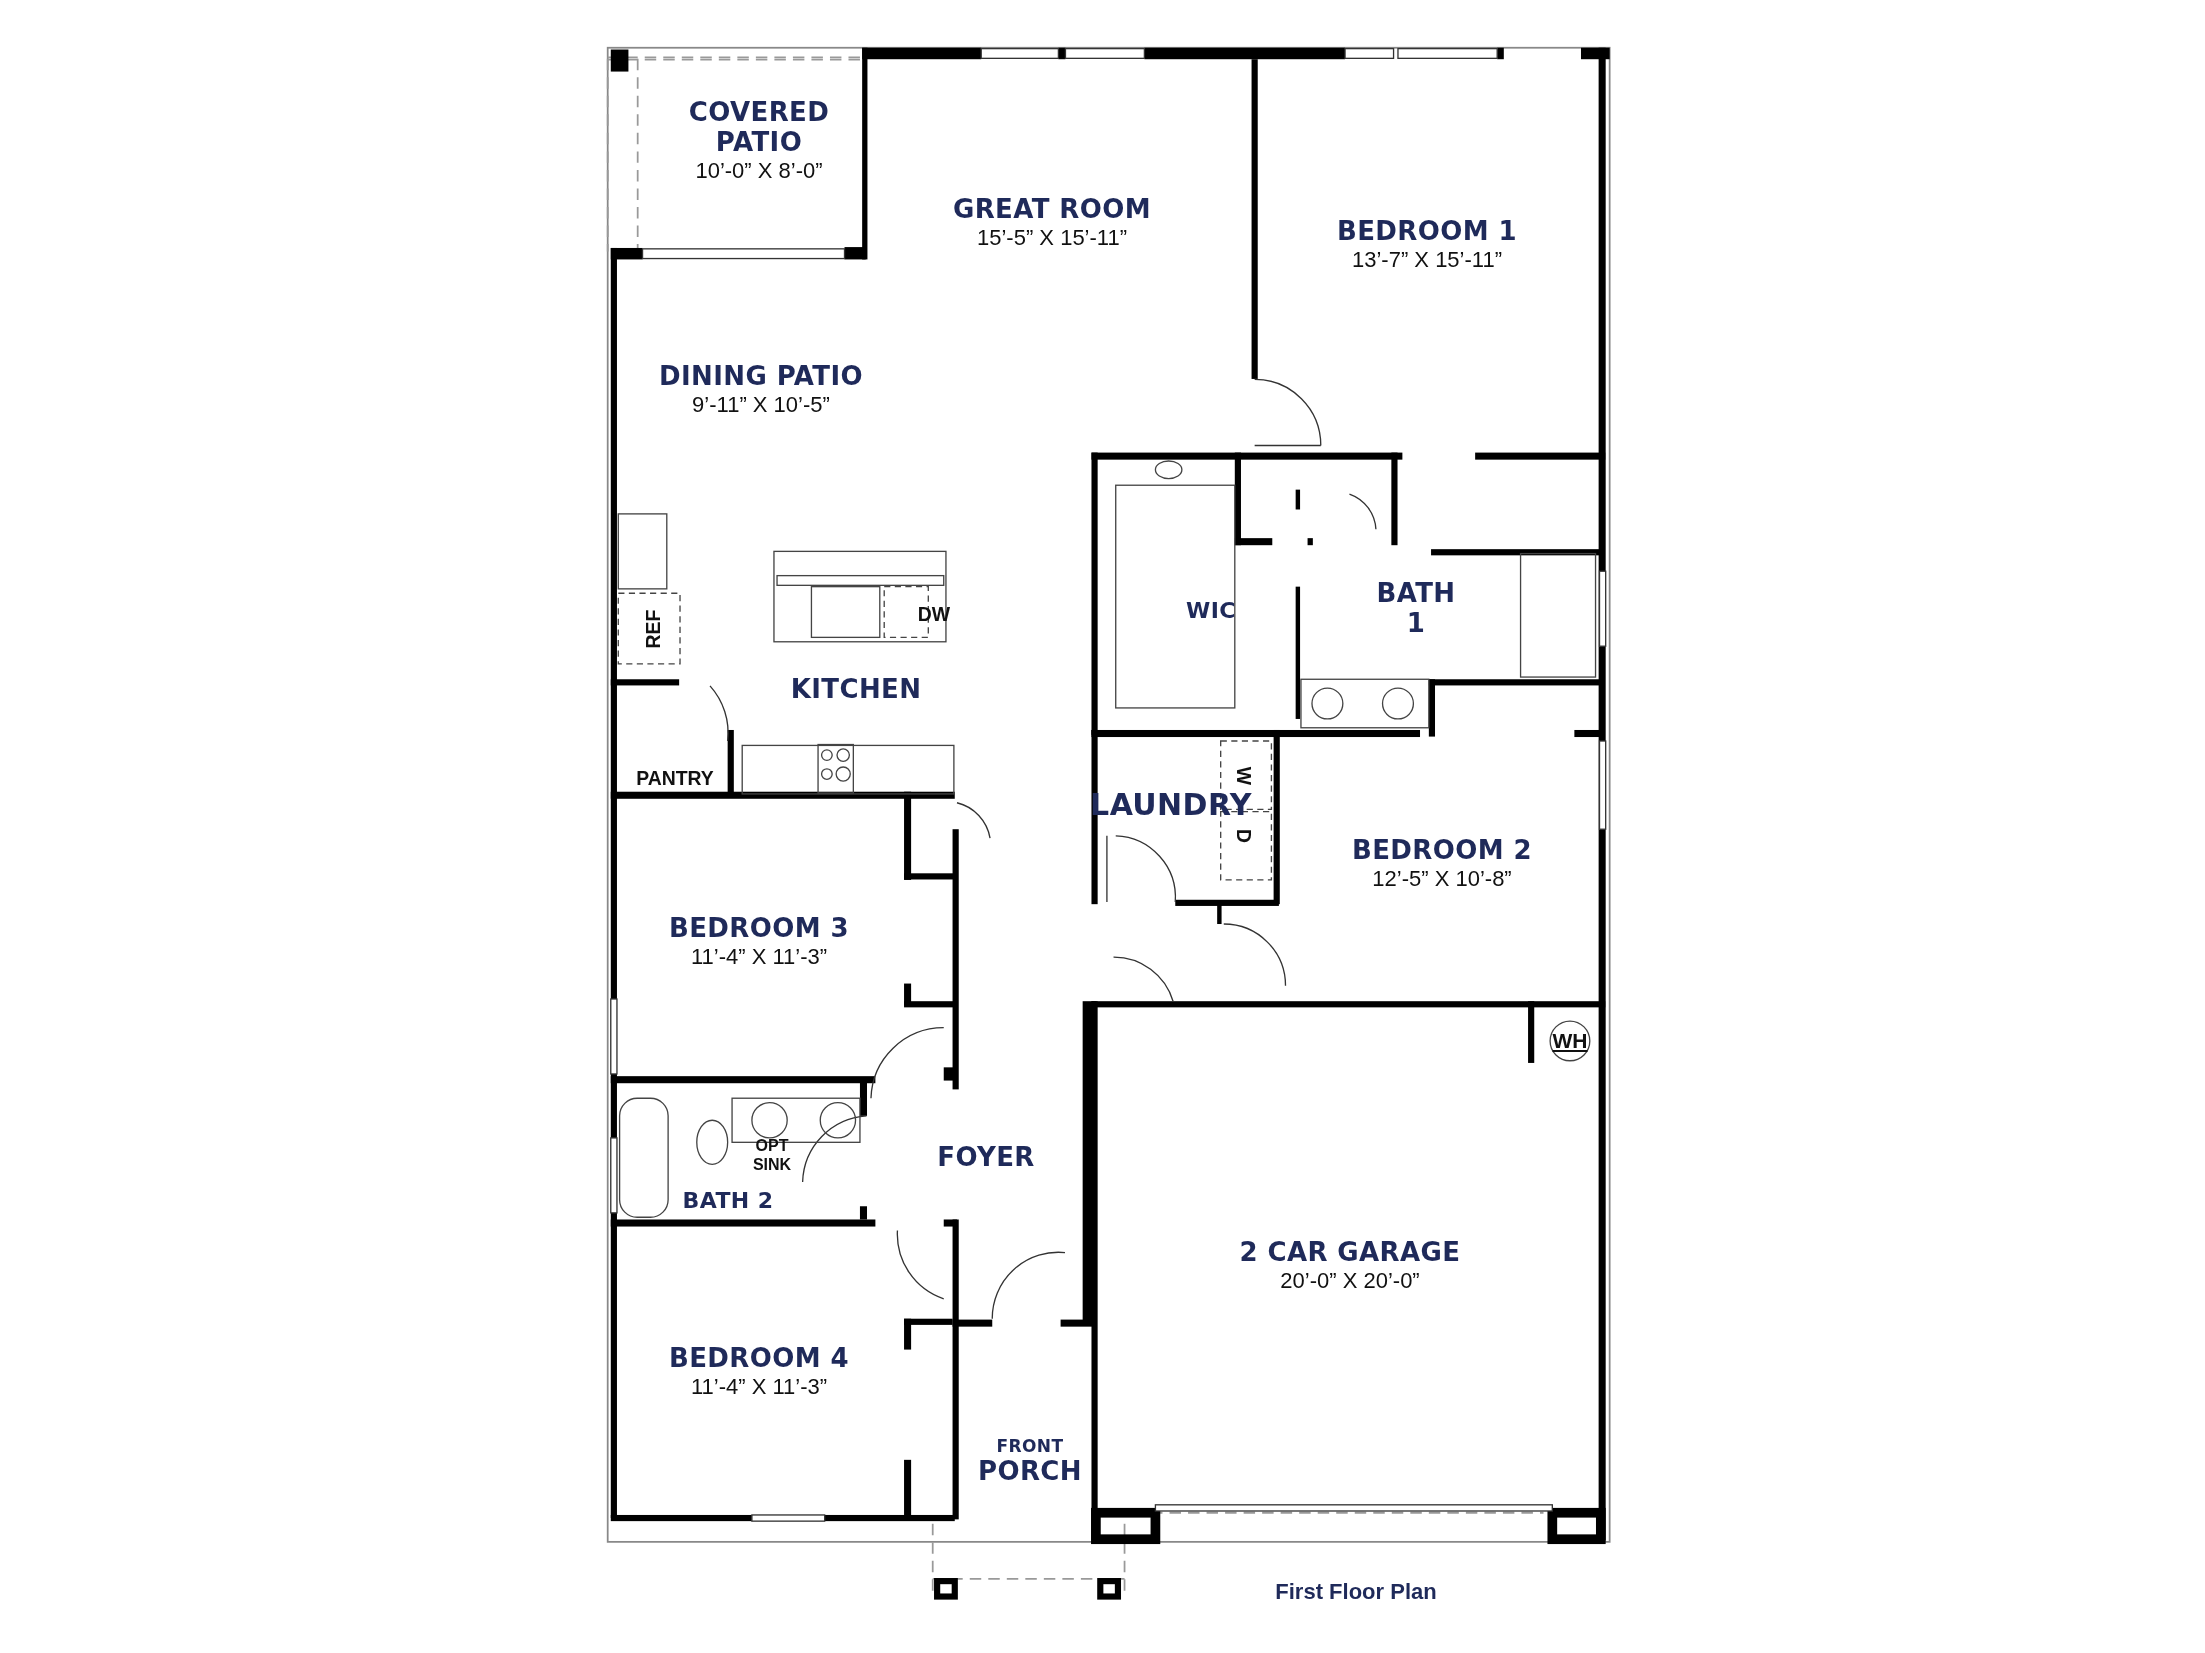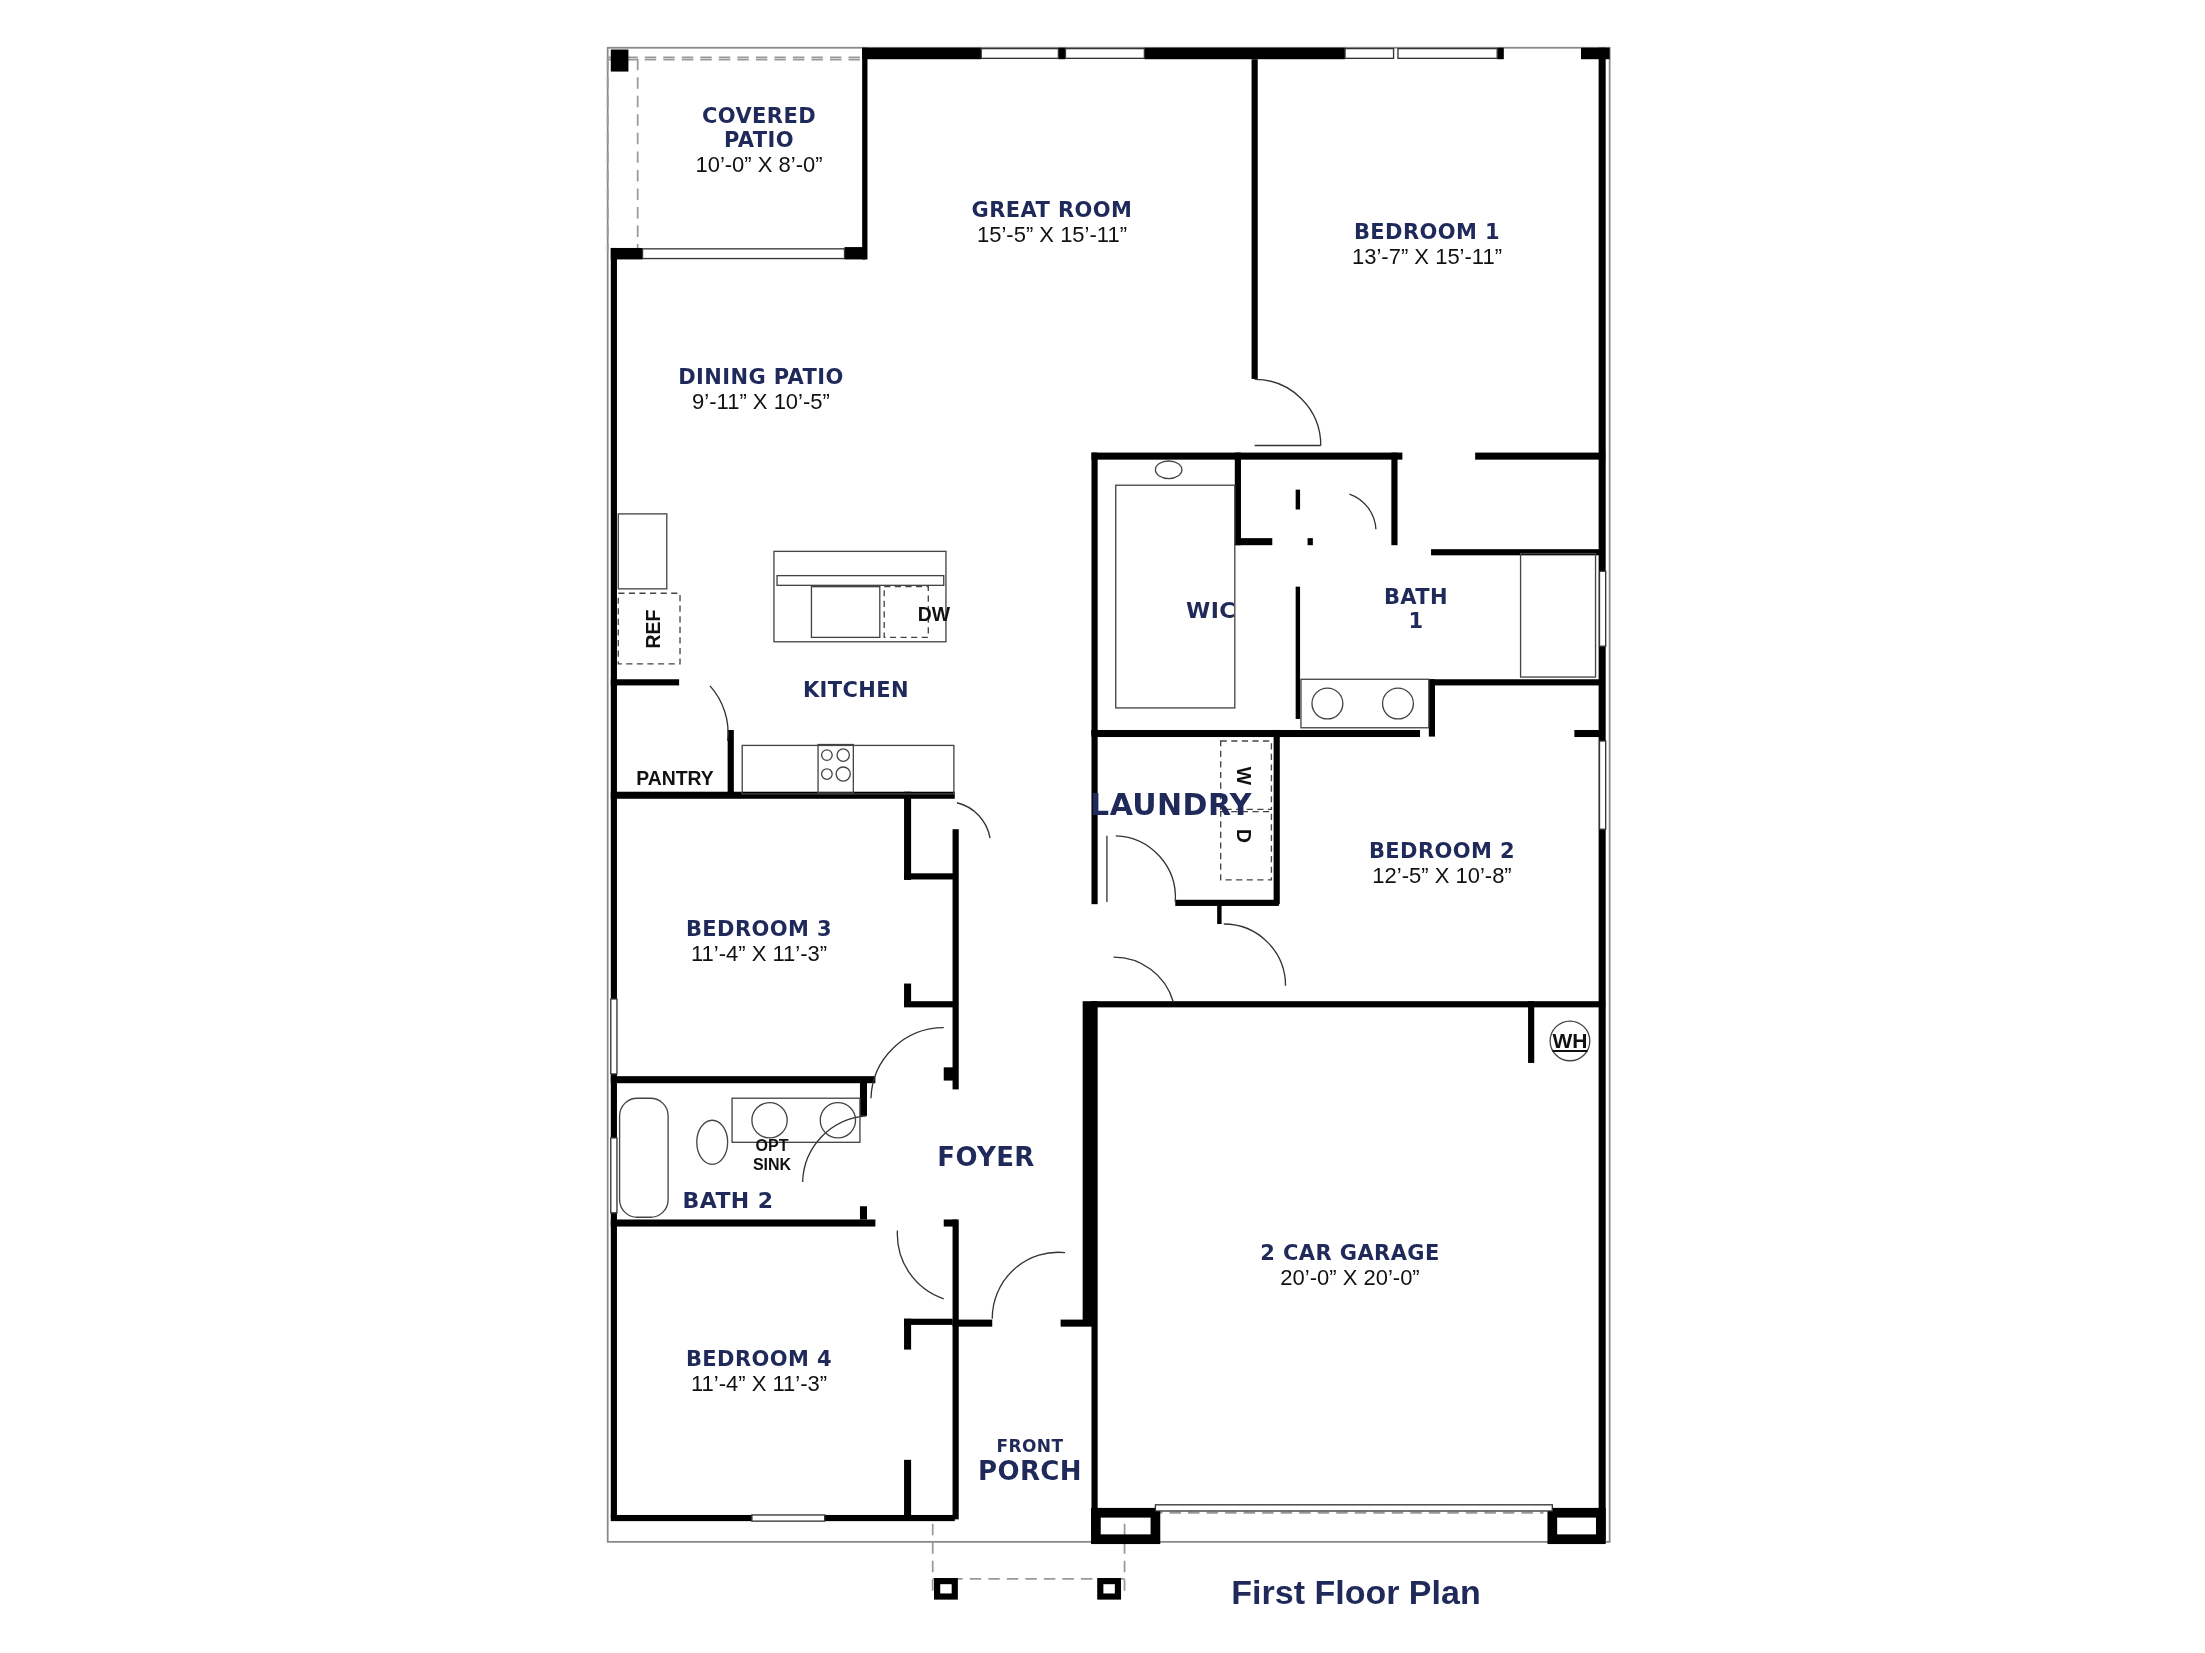--- a/index.html
+++ b/index.html
@@ -1,22 +1,22 @@
 <!DOCTYPE html>
 <html style="font-size:7px"><head>
 <meta charset="utf-8">
 <style>
   html, body { margin: 0; padding: 0; background: #ffffff; }
   body { width: 2205px; height: 1654px; position: relative; overflow: hidden; font-family: "Liberation Sans", sans-serif; }
   svg.plan { position: absolute; left: 0; top: 0; width: 2205px; height: 1654px; }
   .lbl { position: absolute; text-align: center; transform: translate(-50%, -50%); white-space: nowrap; line-height: 1.15; }
-  .room-name { font-family: "DejaVu Sans", sans-serif; font-weight: bold; color: #1f2a5a; font-size: 21px; letter-spacing: 0.4px; display: block; }
+  .room-name { font-family: "DejaVu Sans", sans-serif; font-weight: bold; color: #1f2a5a; font-size: 26px; letter-spacing: 0.4px; display: block; }
   .room-dim { font-family: "Liberation Sans", sans-serif; color: #111111; font-size: 22px; display: block; }
   .fixture-lbl { position: absolute; transform: translate(-50%, -50%); font-family: "Liberation Sans", sans-serif; font-weight: bold; color: #111; font-size: 19.4px; white-space: nowrap; }
-  .title { position: absolute; font-family: "Liberation Sans", sans-serif; font-weight: bold; color: #1f2a5a; font-size: 34px; transform: translate(-50%, -50%); white-space: nowrap; }
+  .title { position: absolute; font-family: "Liberation Sans", sans-serif; font-weight: bold; color: #1f2a5a; font-size: 22px; transform: translate(-50%, -50%); white-space: nowrap; }
 </style>
 </head>
 <body>
 
 <svg class="plan" viewBox="0 0 5000 3750" xmlns="http://www.w3.org/2000/svg">
 
   <g fill="none" stroke="#888" stroke-width="4">
     <rect x="1378" y="108" width="2272" height="3388"></rect>
   </g>
 

